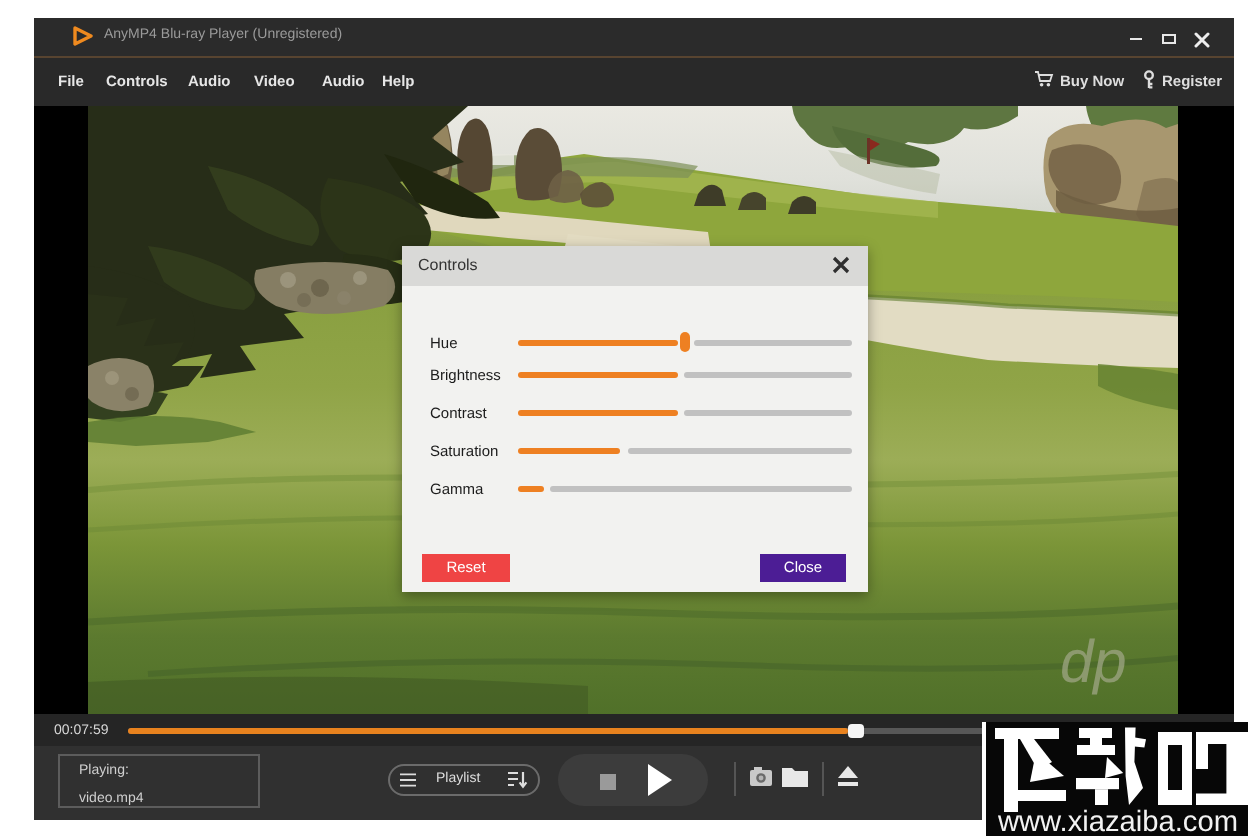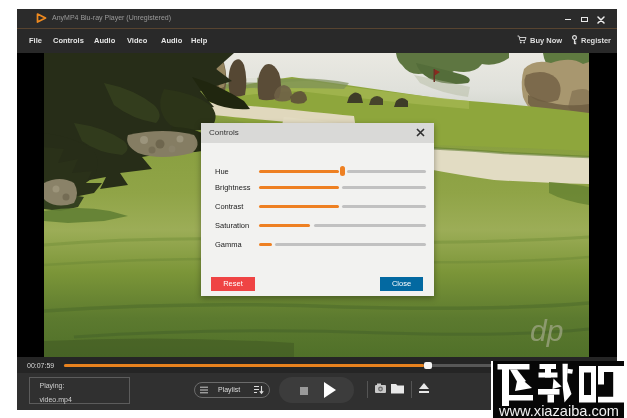--- a/index.html
+++ b/index.html
@@ -162,21 +162,21 @@
 <div class="abs" style="left:342px;top:186px;width:83.5px;height:3px;background:#c1c1c1;border-radius:2px"></div>
 <div class="abs" style="left:258.5px;top:186px;width:80.5px;height:3px;background:#ee8022;border-radius:2px"></div>
 <div class="abs" style="left:342px;top:204.5px;width:83.5px;height:3px;background:#c1c1c1;border-radius:2px"></div>
 <div class="abs" style="left:258.5px;top:204.5px;width:80.5px;height:3px;background:#ee8022;border-radius:2px"></div>
 <div class="abs" style="left:313.5px;top:223.5px;width:112px;height:3px;background:#c1c1c1;border-radius:2px"></div>
 <div class="abs" style="left:258.5px;top:223.5px;width:51.5px;height:3px;background:#ee8022;border-radius:2px"></div>
 <div class="abs" style="left:275px;top:242.5px;width:150.5px;height:3px;background:#c1c1c1;border-radius:2px"></div>
 <div class="abs" style="left:258.5px;top:242.5px;width:13px;height:3px;background:#ee8022;border-radius:2px"></div>
 
 <div class="abs" style="left:211px;top:277px;width:44px;height:14px;background:#ef4444;color:#fff;font-size:7.5px;text-align:center;line-height:14px">Reset</div>
-<div class="abs" style="left:380px;top:277px;width:43px;height:14px;background:#0369a1;color:#fff;font-size:7.5px;text-align:center;line-height:14px">Close</div>
+<div class="abs" style="left:380px;top:277px;width:43px;height:14px;background:#4c1d95;color:#fff;font-size:7.5px;text-align:center;line-height:14px">Close</div>
 
 <div class="abs" id="progrow"></div>
 <div class="abs" style="left:27px;top:361.5px;font-size:7px;color:#d8d8d8">00:07:59</div>
 <div class="abs" style="left:64px;top:364px;width:546px;height:3px;background:#575757;border-radius:2px"></div>
 <div class="abs" style="left:64px;top:364px;width:360px;height:3px;background:#e8821e;border-radius:2px"></div>
 <div class="abs" style="left:424px;top:361.5px;width:8px;height:7px;background:#f5f5f5;border-radius:2px"></div>
 
 <div class="abs" id="ctrlbar"></div>
 <div class="abs" style="left:28.5px;top:377px;width:101px;height:27px;border:1px solid #5c5c5c;color:#cfcfcf;font-size:7px;padding:0.5px 0 0 10px;line-height:14px">Playing:<br>video.mp4</div>
 <div class="abs" style="left:194px;top:382px;width:76px;height:16px;border:1px solid #6b6b6b;border-radius:8px"></div>

